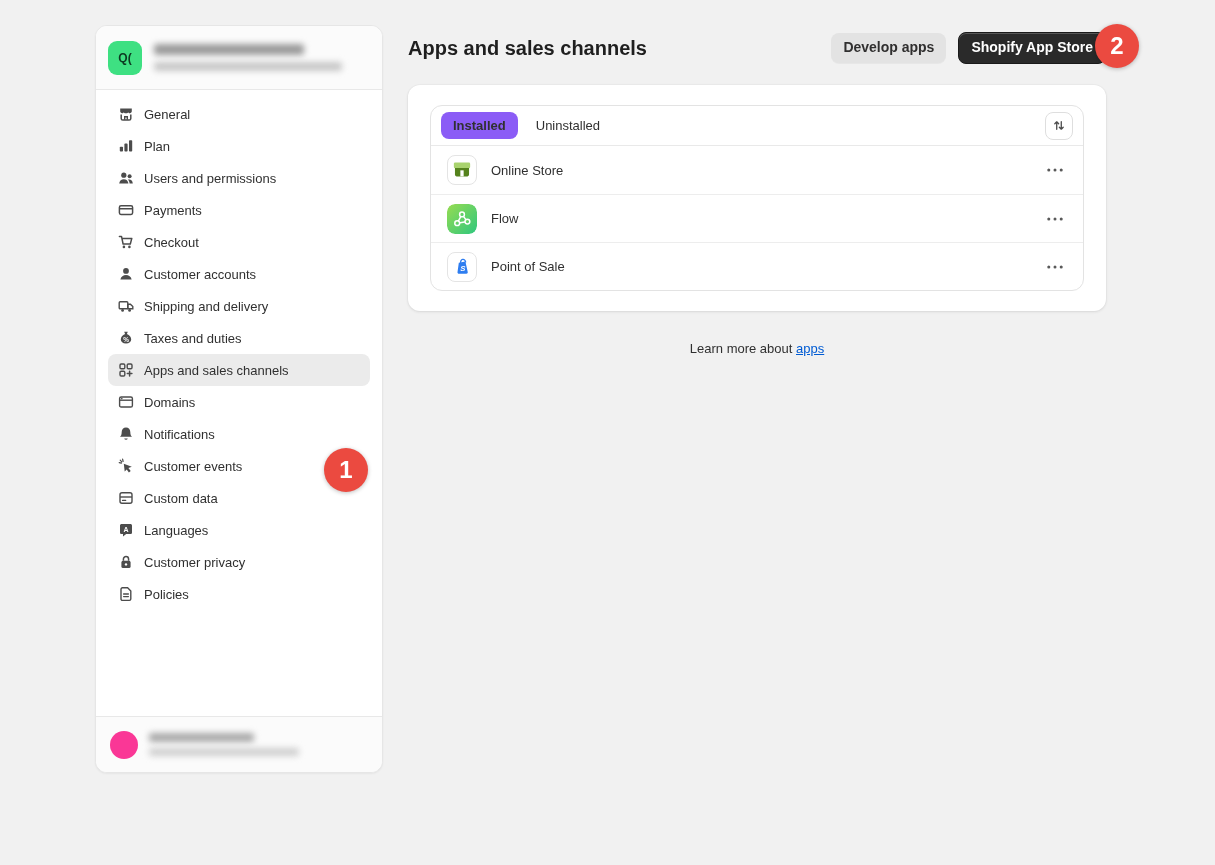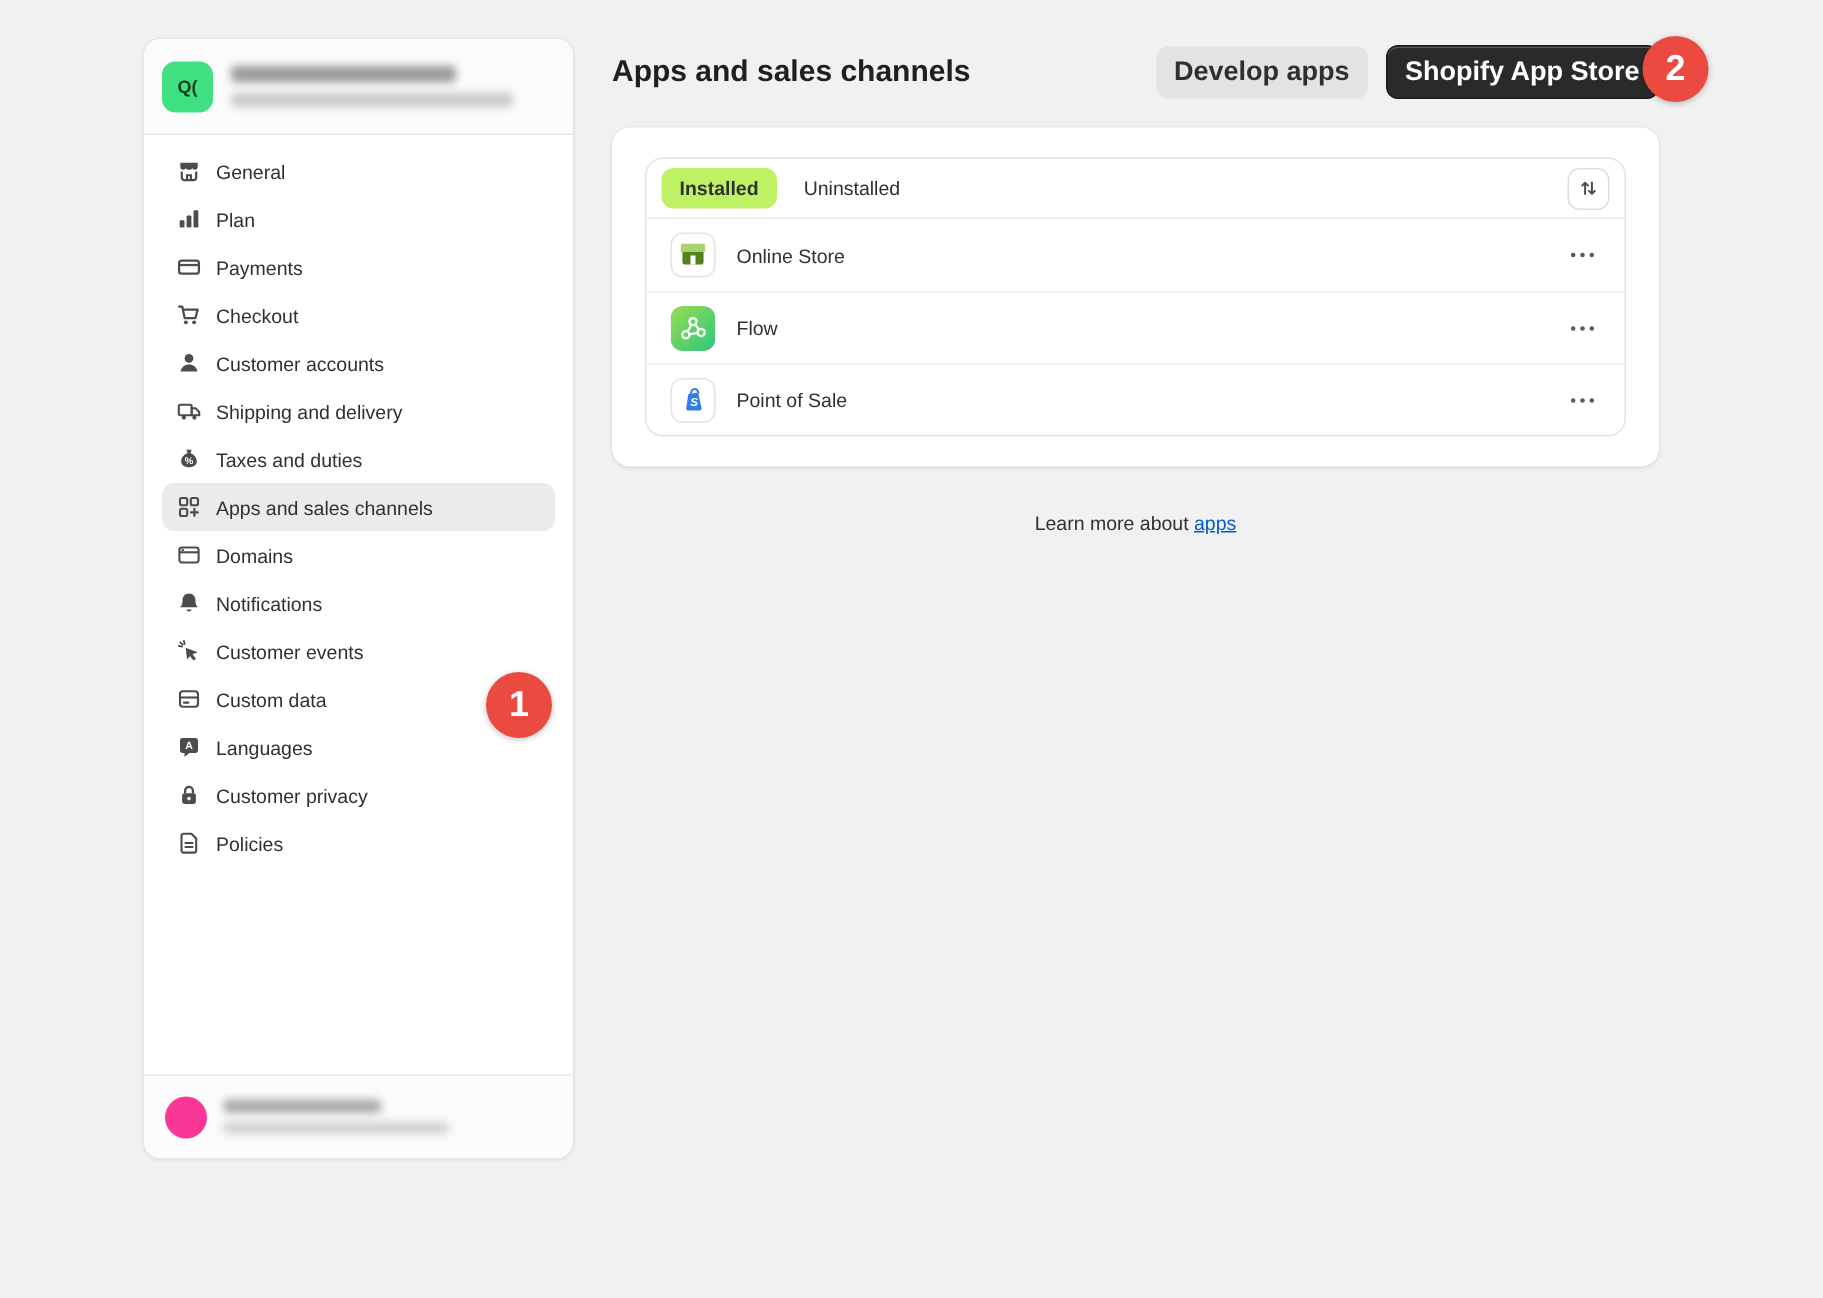--- a/index.html
+++ b/index.html
@@ -58,21 +58,21 @@
 
   
   .page-header {
     position:absolute; left:408px; top:30px; width:698px; height:36px;
     display:flex; align-items:center; justify-content:space-between;
   }
   .page-title { font-size:20px; font-weight:700; color:#1f1f1f; margin:0; }
   .header-actions { display:flex; align-items:center; gap:12px; }
   .btn {
     border:none; border-radius:8px; padding:7px 12px;
-    font-family:inherit; font-size:18px; font-weight:600;
+    font-family:inherit; font-size:14px; font-weight:600;
     cursor:pointer; line-height:1.1;
   }
   .btn-secondary { background:#e3e3e3; color:#302f2f; box-shadow:0 1px 0 rgba(0,0,0,.04); }
   .btn-dark {
     background:#2a2a2a; color:#ffffff;
     border:1px solid #1a1a1a;
     box-shadow:inset 0 1px 0 rgba(255,255,255,.22);
   }
 
   .card {
@@ -89,21 +89,21 @@
   }
   .tabbar {
     height:40px; display:flex; align-items:center; gap:6px;
     padding:0 10px; border-bottom:1px solid #e9e9e9;
   }
   .tab {
     font-size:13px; color:#303030; padding:6px 12px;
     border-radius:8px; cursor:pointer; background:transparent; border:none;
     font-family:inherit;
   }
-  .tab.active { background:#bef264; font-weight:600; }
+  .tab.active { background:#8b5cf6; font-weight:600; }
   .sort-btn {
     margin-left:auto; width:28px; height:28px;
     border:1px solid #dedede; border-radius:8px; background:#fff;
     display:flex; align-items:center; justify-content:center; cursor:pointer;
     color:#4c4c4c;
   }
   .sort-btn svg { width:15px; height:15px; }
   .app-row {
     height:48px; display:flex; align-items:center; gap:14px;
     padding:0 16px; cursor:pointer;
@@ -287,20 +287,26 @@
       <span>General</span>
     </div>
     <div class="nav-item">
       <svg>
           <use href="#i-chart"></use>
         </svg>
       <span>Plan</span>
     </div>
     <div class="nav-item">
       <svg>
+          <use href="#i-users"></use>
+        </svg>
+      <span>Users and permissions</span>
+    </div>
+    <div class="nav-item">
+      <svg>
           <use href="#i-card"></use>
         </svg>
       <span>Payments</span>
     </div>
     <div class="nav-item">
       <svg>
           <use href="#i-cart"></use>
         </svg>
       <span>Checkout</span>
     </div>

